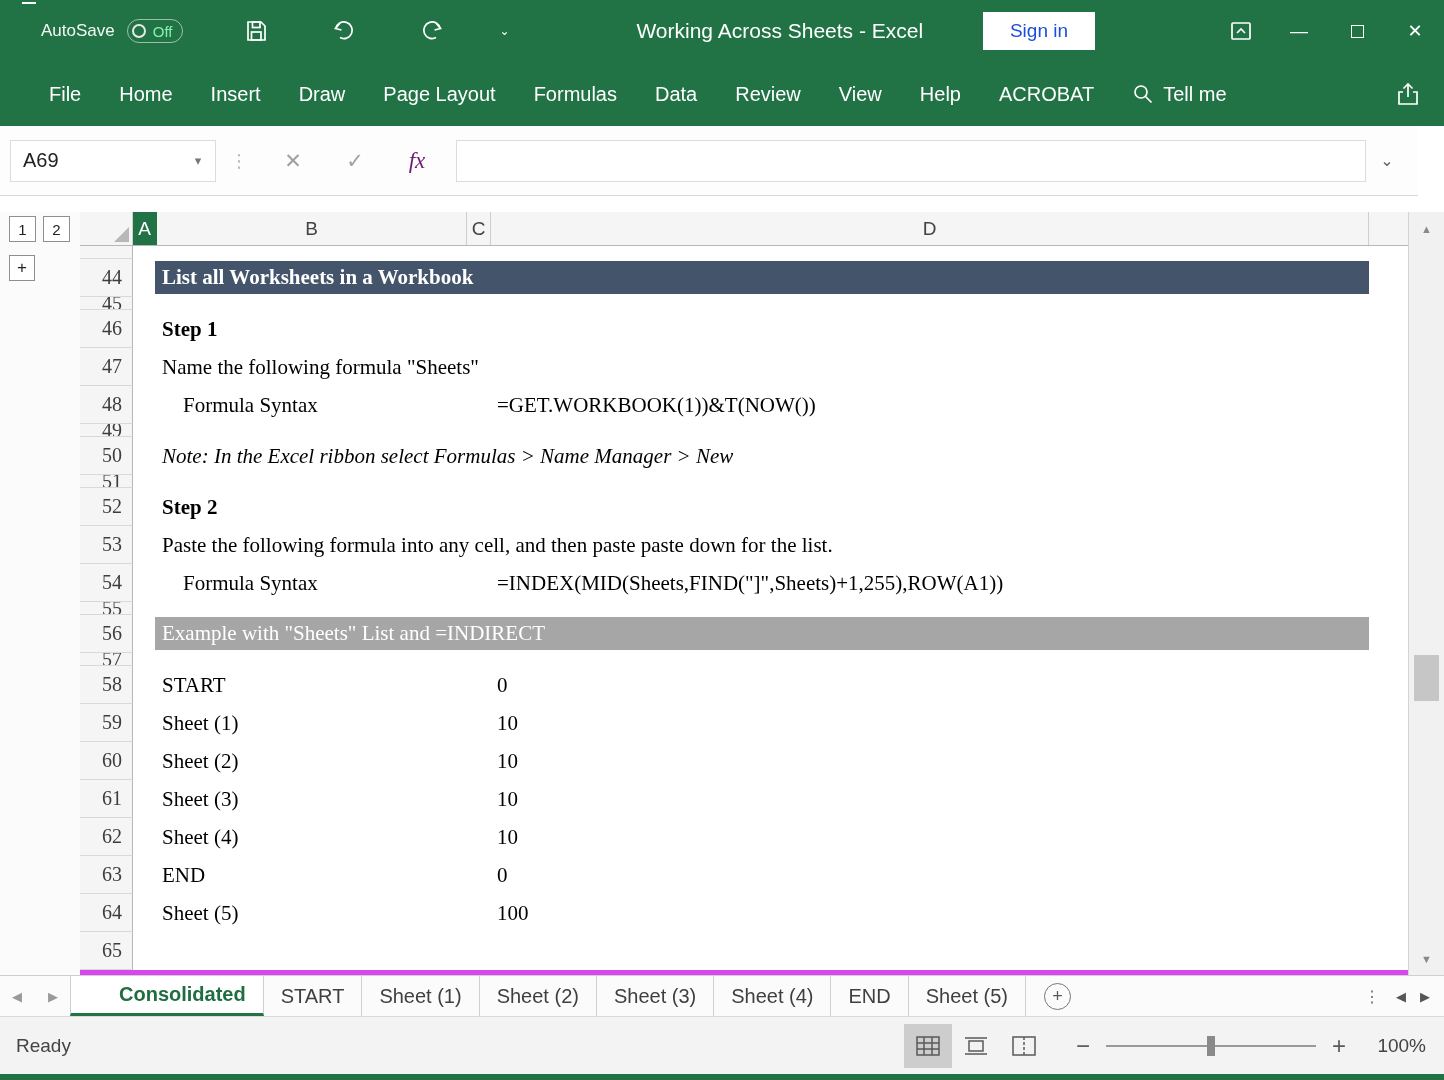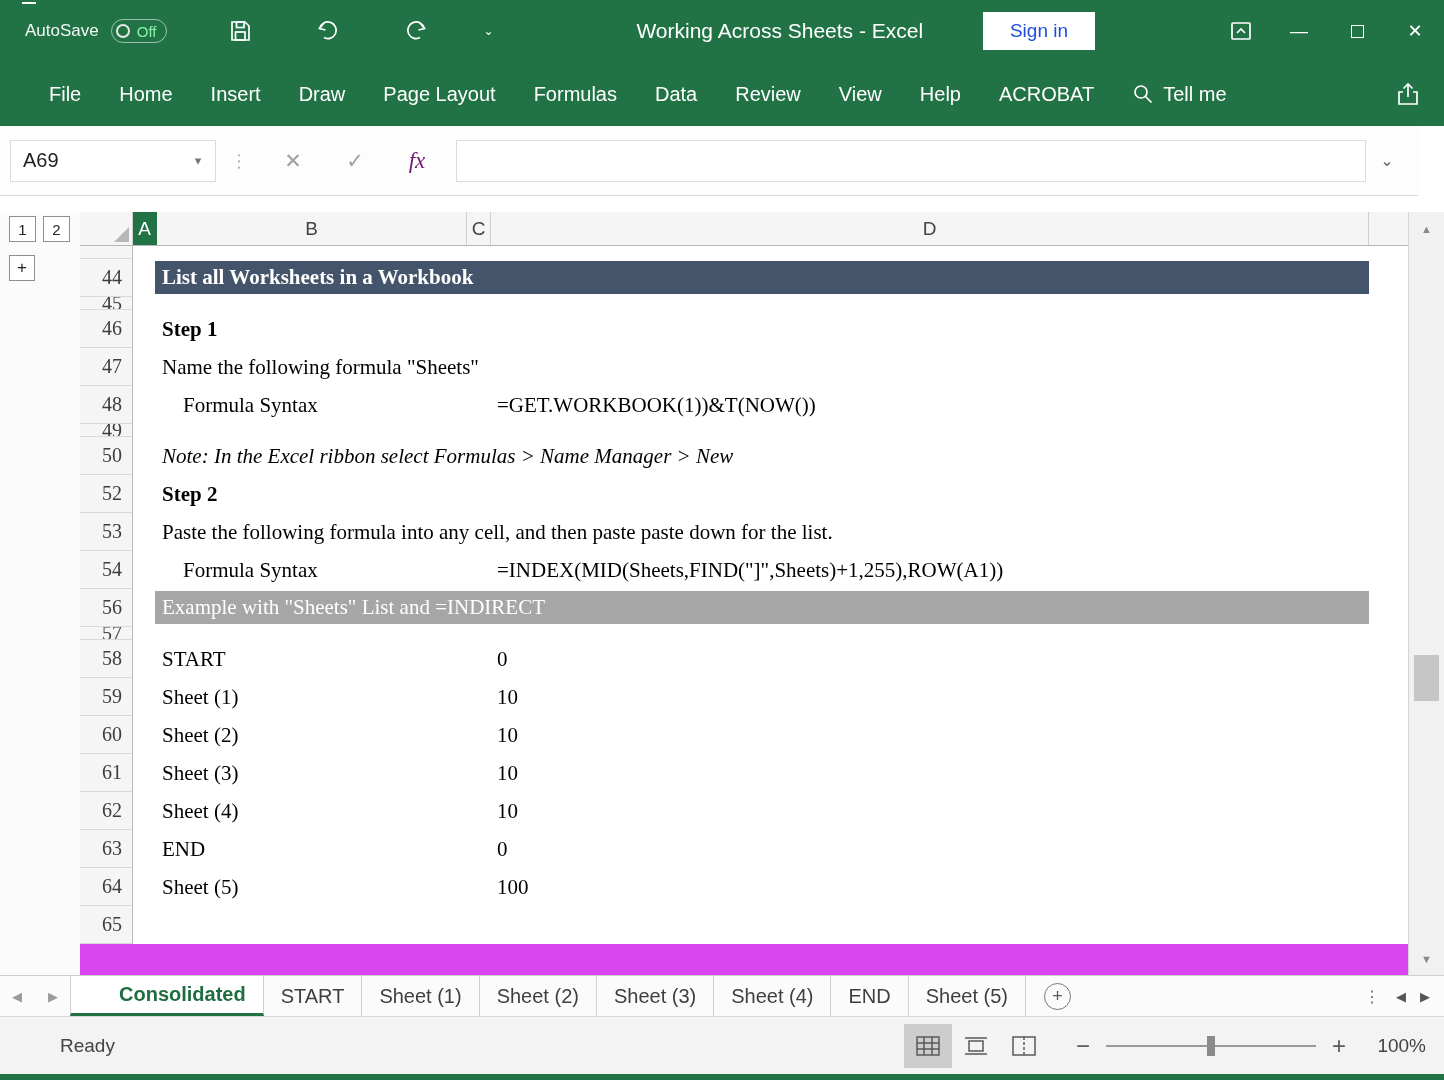--- a/index.html
+++ b/index.html
@@ -1,21 +1,21 @@
 <!DOCTYPE html>
 <html><head>
 <meta charset="utf-8">
 <style>
   * { margin:0; padding:0; box-sizing:border-box; }
   html,body { width:1444px; height:1080px; overflow:hidden; background:#fff;
               font-family:"Liberation Sans", sans-serif; }
 
   
   .titlebar { position:absolute; left:0; top:0; width:1444px; height:62px;
-              background:#217346; color:#fff; display:flex; align-items:center; padding-left:25px; }
+              background:#217346; color:#fff; display:flex; align-items:center; padding-left:41px; }
   .autosave-label { font-size:17px; color:rgba(255,255,255,.95); margin-right:12px; }
   .autosave-toggle { display:flex; align-items:center; gap:7px; padding:2px 10px 2px 4px;
                      border:1px solid rgba(255,255,255,.55); border-radius:12px; height:24px; }
   .autosave-knob { width:14px; height:14px; border-radius:50%; border:2px solid #e8e8e8; }
   .autosave-state { font-size:15px; color:#86efac; }
   .qat-btn { width:30px; height:34px; display:flex; align-items:center; justify-content:center; margin-left:58px; }
   .qat-dd { margin-left:52px; display:flex; flex-direction:column; align-items:center; color:#fff; }
   .qat-dd .bar { width:14px; height:2px; background:#fff; margin-bottom:1px; }
   .qat-dd .car { font-size:12px; line-height:8px; }
   .win-title { position:absolute; left:54%; transform:translateX(-50%); top:0; height:62px;
@@ -99,21 +99,21 @@
                border-right:1px solid #cfcfcf; white-space:nowrap; }
   .sheet-tab:first-child { border-left:1px solid #cfcfcf; }
   .sheet-tab.active { background:#fff; color:#1e6e41; font-weight:bold; border-bottom:3px solid #217346;padding-left:48px; }
   .new-sheet { margin:7px 0 7px 18px; width:27px; height:27px; border:1px solid #767676; border-radius:50%;
                color:#5a5a5a; font-size:18px; display:flex; align-items:center; justify-content:center; align-self:center; }
   .tab-right-group { margin-left:auto; display:flex; align-items:center; gap:16px; padding-right:14px; color:#6d6d6d; }
   .tab-right-group .arrows { display:flex; gap:14px; font-size:13px; color:#555; }
 
   
   .statusbar { position:absolute; left:0; top:1016px; width:1444px; height:58px; background:#f3f3f3;
-               border-top:1px solid #d9d9d9; display:flex; align-items:center;padding-left:44px; }
+               border-top:1px solid #d9d9d9; display:flex; align-items:center; }
   .status-ready { margin-left:16px; font-size:19px; color:#444; }
   .status-right { margin-left:auto; display:flex; align-items:center; }
   .viewbtn { width:48px; height:44px; display:flex; align-items:center; justify-content:center; }
   .viewbtn.active { background:#cdcdcd; }
   .viewbtn svg { stroke:#595959; fill:none; stroke-width:1.5; }
   .zoom { display:flex; align-items:center; gap:16px; margin:0 22px 0 28px; }
   .zoom-sign { font-size:24px; color:#595959; }
   .zoom-track { position:relative; width:210px; height:2px; background:#999; }
   .zoom-thumb { position:absolute; left:48%; top:-9px; width:8px; height:20px; background:#8a8a8a; }
   .zoom-label { font-size:19px; color:#444; width:58px; text-align:right; margin-right:18px; }
@@ -284,38 +284,46 @@
     <div class="grid-row sliver">
       <div class="rownum">49</div>
       <div class="cells"></div>
     </div>
     <div class="grid-row">
       <div class="rownum">50</div>
       <div class="cells">
         <div class="cell-b italic">Note: In the Excel ribbon select Formulas &gt; Name Manager &gt; New</div>
       </div>
     </div>
+    <div class="grid-row sliver">
+      <div class="rownum">51</div>
+      <div class="cells"></div>
+    </div>
     <div class="grid-row">
       <div class="rownum">52</div>
       <div class="cells">
         <div class="cell-b bold">Step 2</div>
       </div>
     </div>
     <div class="grid-row">
       <div class="rownum">53</div>
       <div class="cells">
         <div class="cell-b">Paste the following formula into any cell, and then paste paste down for the list.</div>
       </div>
     </div>
     <div class="grid-row">
       <div class="rownum">54</div>
       <div class="cells">
         <div class="cell-b indent">Formula Syntax</div>
         <div class="cell-d">=INDEX(MID(Sheets,FIND("]",Sheets)+1,255),ROW(A1))</div>
       </div>
+    </div>
+    <div class="grid-row sliver">
+      <div class="rownum">55</div>
+      <div class="cells"></div>
     </div>
     <div class="grid-row header-gray">
       <div class="rownum">56</div>
       <div class="cells">
         <div class="bar">Example with "Sheets" List and =INDIRECT</div>
       </div>
     </div>
     <div class="grid-row sliver">
       <div class="rownum">57</div>
       <div class="cells"></div>

